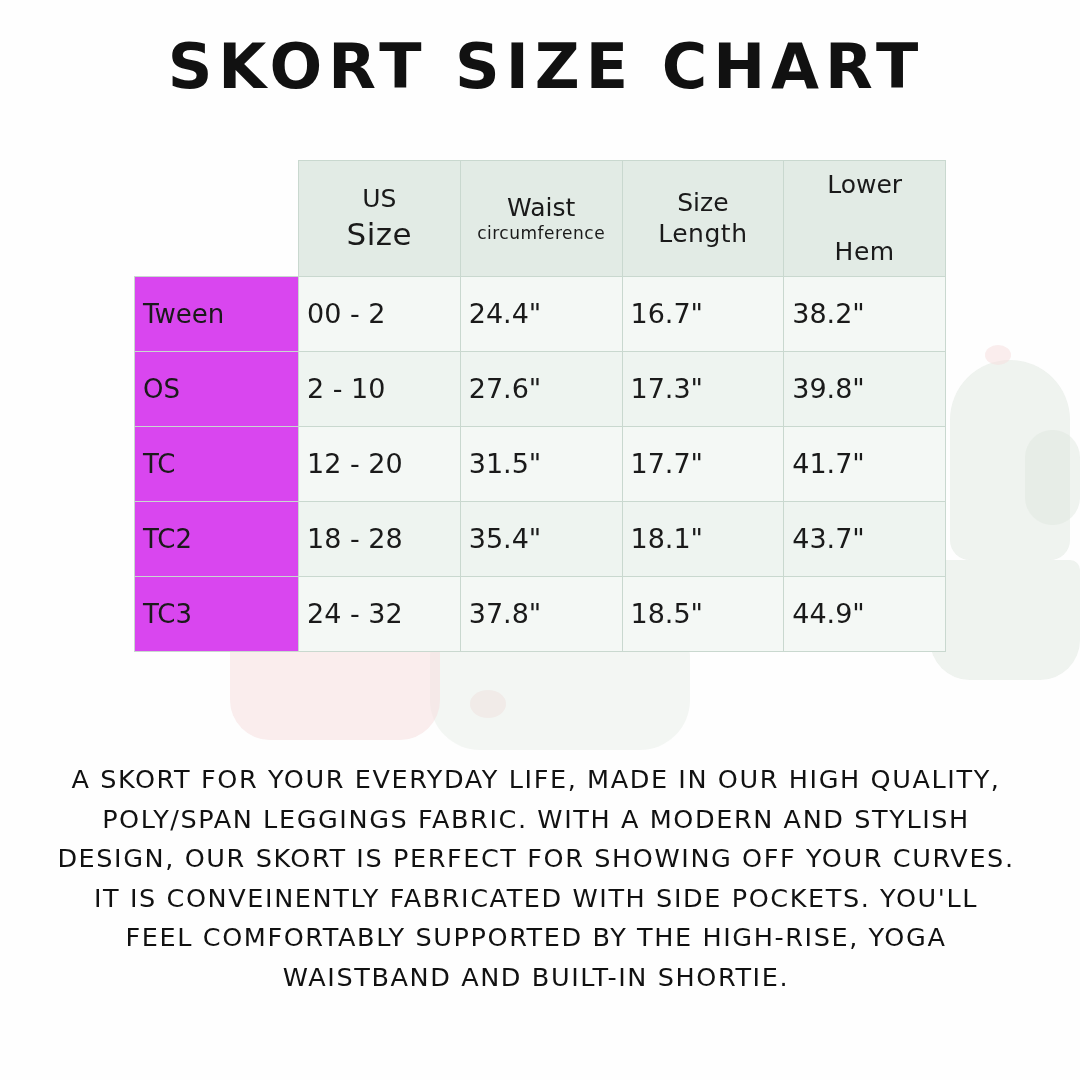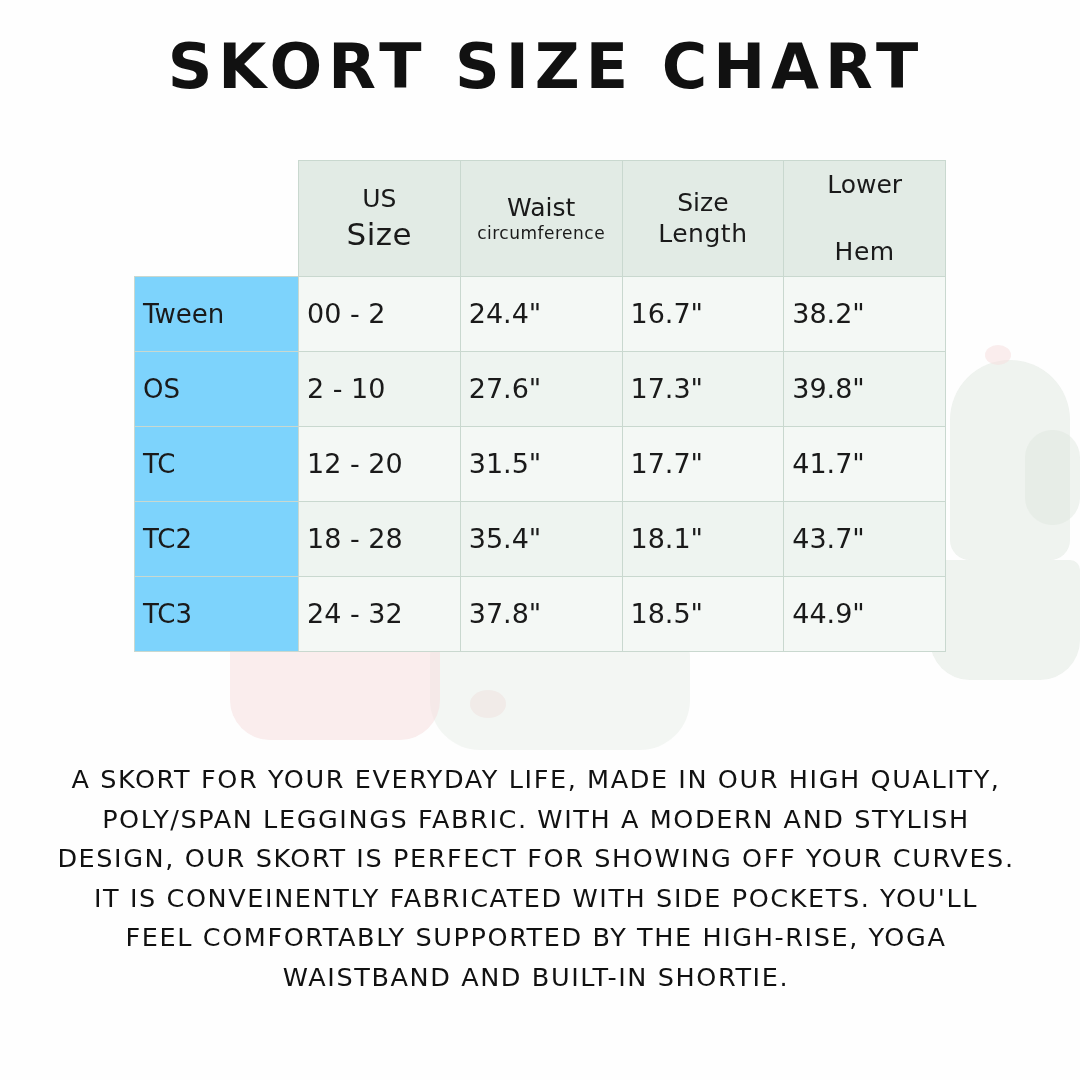--- a/index.html
+++ b/index.html
@@ -99,21 +99,21 @@
   thead th .sub {
     display: block;
     font-size: 17px;
     letter-spacing: .5px;
   }
   tbody td {
     height: 75px;
     font-size: 27px;
   }
   tbody td.rowhead {
-    background: #7dd3fc;
+    background: #d946ef;
     font-size: 26px;
   }
   tbody td.cell {
     background: #f4f8f5;
   }
   tbody tr:nth-child(even) td.cell { background: #eef4f0; }
 
   
   .description {
     position: absolute;

